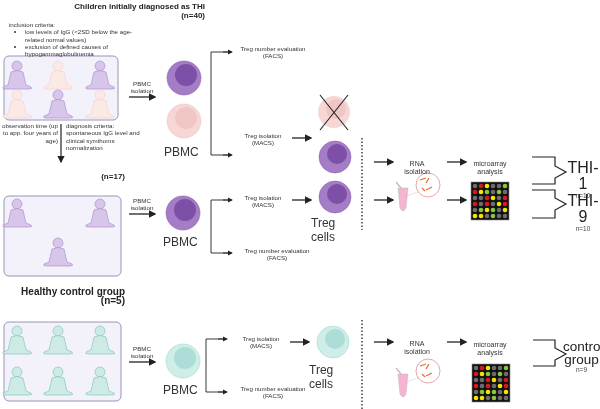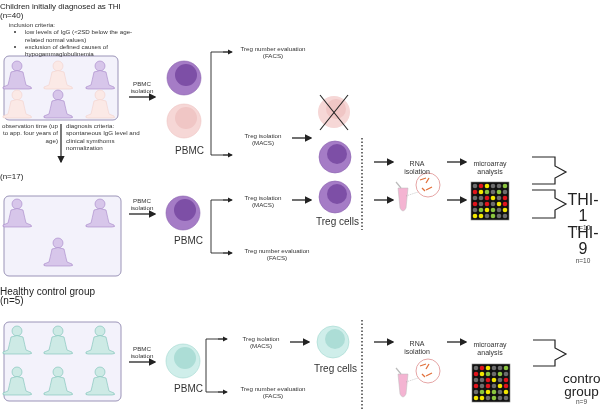--- a/index.html
+++ b/index.html
@@ -1,22 +1,22 @@
 <!DOCTYPE html>
 <html><head>
 <meta charset="utf-8">
 <style>
   html,body{margin:0;padding:0;background:#ffffff;}
   body{width:600px;height:409px;position:relative;overflow:hidden;font-family:"Liberation Sans",sans-serif;color:#222;}
   .abs{position:absolute;}
-  .title{font-weight:normal;font-size:8px;text-align:left;color:#222;line-height:9px;}
+  .title{font-weight:bold;font-size:8px;text-align:right;color:#222;line-height:9px;}
   .small{font-size:6.2px;line-height:7.4px;color:#333;}
   .lbl{font-size:6.2px;line-height:7.2px;text-align:center;color:#333;}
-  .mid{font-size:10px;text-align:right;color:#333;}
-  .big{font-size:16px;color:#222;text-align:center;line-height:16px;margin-top:32px;}
+  .mid{font-size:12px;text-align:left;color:#333;}
+  .big{font-size:16px;color:#222;text-align:center;line-height:16px;}
   .n{font-size:6.5px;color:#444;text-align:center;}
   ul.crit{margin:0;padding-left:16px;}
   ul.crit li{font-size:6.2px;line-height:7.2px;}
   svg{position:absolute;left:0;top:0;}
 </style>
 </head>
 <body>
 
 <svg width="600" height="409">
   <defs>

